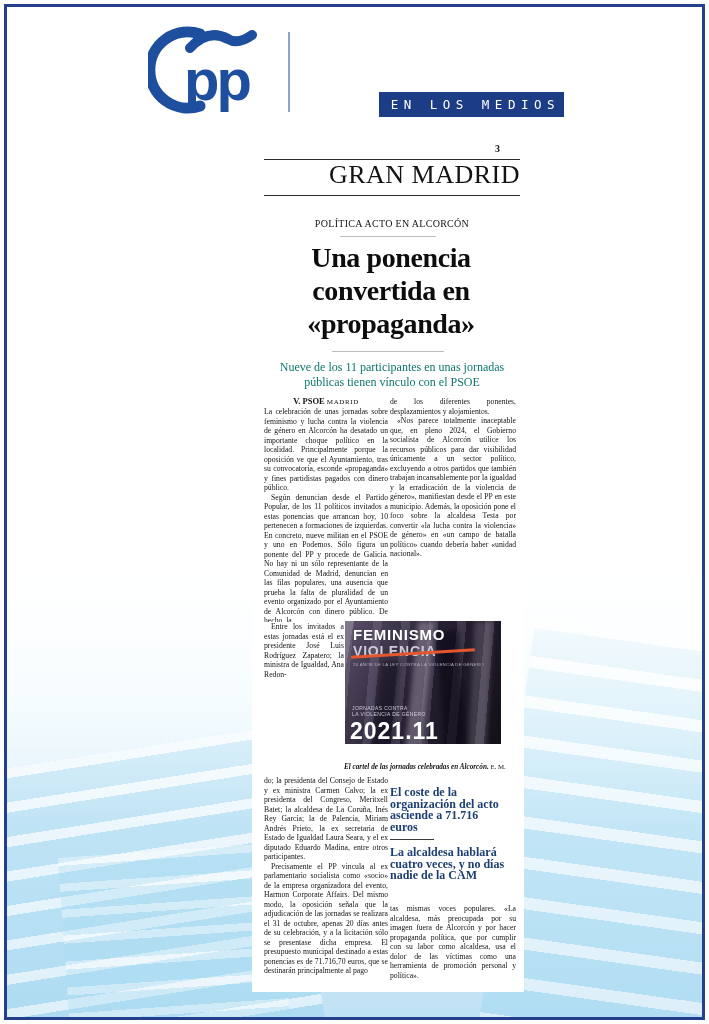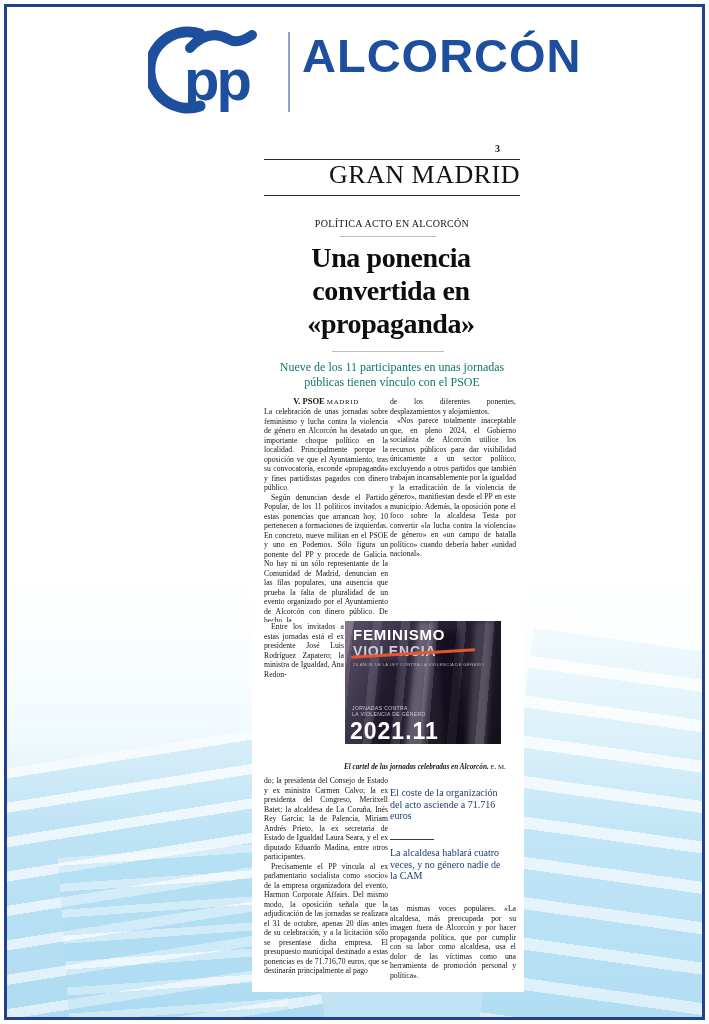--- a/index.html
+++ b/index.html
@@ -80,22 +80,22 @@
   .poster-sub{position:absolute;left:8px;top:41px;color:#b7b0c2;font-family:"Liberation Sans",sans-serif;font-size:4.3px;letter-spacing:.3px;}
   .poster-foot{position:absolute;left:7px;bottom:27px;color:#cfc9d8;font-family:"Liberation Sans",sans-serif;font-size:5px;line-height:6px;letter-spacing:.4px;}
   .poster-date{position:absolute;left:5px;bottom:1px;color:#ffffff;font-family:"Liberation Sans",sans-serif;
     font-weight:bold;font-size:23px;letter-spacing:1px;line-height:1;}
 
   .caption{position:absolute;left:92px;top:623px;width:172px;font-size:7.2px;line-height:8px;}
   .caption .cap-main{font-weight:bold;font-style:italic;}
   .caption .cap-credit{font-size:6.8px;}
 
   
-  .quote{position:absolute;left:138px;width:118px;color:#1c3e70;font-weight:normal;
-    font-size:10px;line-height:11.5px;}
+  .quote{position:absolute;left:138px;width:118px;color:#1c3e70;font-weight:bold;
+    font-size:12px;line-height:11.5px;}
   .quote1{top:647px;}
   .quote-rule{position:absolute;left:138px;top:699px;width:44px;height:1px;background:#3a3a3a;}
   .quote2{top:707px;}
 </style>
 </head>
 <body>
 
 <div class="bg">
   <div class="bg-grad"></div>
   <div class="bldg bldg-left"></div>
@@ -106,21 +106,21 @@
 
 <div class="frame"></div>
 
 <div class="brand">
   <svg class="brand-logo" width="132" height="92" viewBox="0 0 132 92">
     <path d="M52 12 A38 38 0 1 0 52 84" fill="none" stroke="#1d4f9e" stroke-width="11" stroke-linecap="round"></path>
     <path d="M42 26 Q60 6 80 17 Q90 23 104 13" fill="none" stroke="#1d4f9e" stroke-width="10" stroke-linecap="round"></path>
     <text x="36" y="78" font-family="Liberation Sans, sans-serif" font-size="58" font-weight="bold" fill="#1d4f9e" letter-spacing="-3">pp</text>
   </svg>
   <div class="brand-divider"></div>
-  <div class="brand-title">ALCORCÓN</div>
+  <div class="brand-banner">EN LOS MEDIOS</div>
 </div>
 
 <div class="article">
 
   <div class="pageno">3</div>
   <div class="rule-a"></div>
   <div class="section-title">GRAN MADRID</div>
   <div class="rule-b"></div>
 
   <div class="kicker"><b>POLÍTICA</b><span> ACTO EN ALCORCÓN</span></div>
@@ -169,19 +169,19 @@
     </div>
     <div class="poster-date">2021.11</div>
   </div>
 
   <div class="caption">
     <span class="cap-main">El cartel de las jornadas celebradas en Alcorcón.</span><span class="cap-credit"> E. M.</span>
   </div>
 
   <div class="quote quote1">El coste de la organización del acto asciende a 71.716 euros</div>
   <div class="quote-rule"></div>
-  <div class="quote quote2">La alcaldesa hablará cuatro veces, y no género nadie de la CAM</div>
+  <div class="quote quote2">La alcaldesa hablará cuatro veces, y no días nadie de la CAM</div>
 
   <div class="body-text col2b">
     <p>tas mismas voces populares. «La alcaldesa, más preocupada por su imagen fuera de Alcorcón y por hacer propaganda política, que por cumplir con su labor como alcaldesa, usa el dolor de las víctimas como una herramienta de promoción personal y política».</p>
   </div>
 
 </div>
 
 </body></html>

